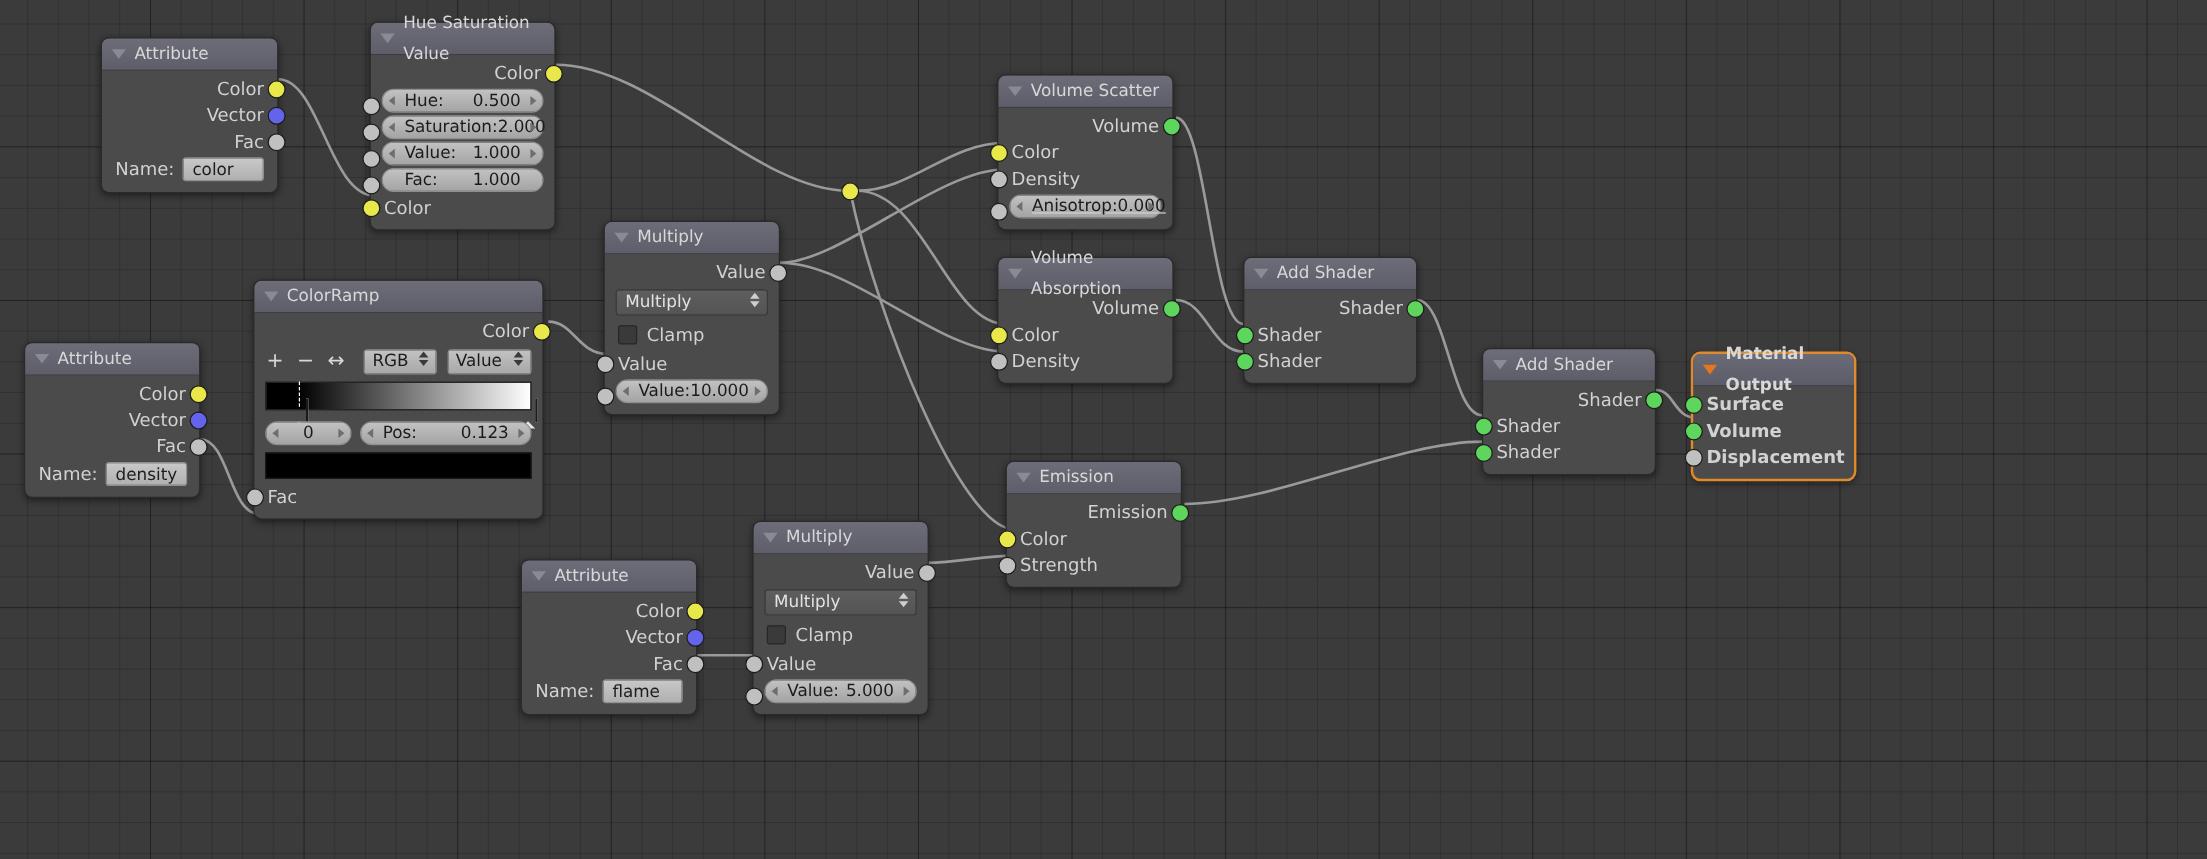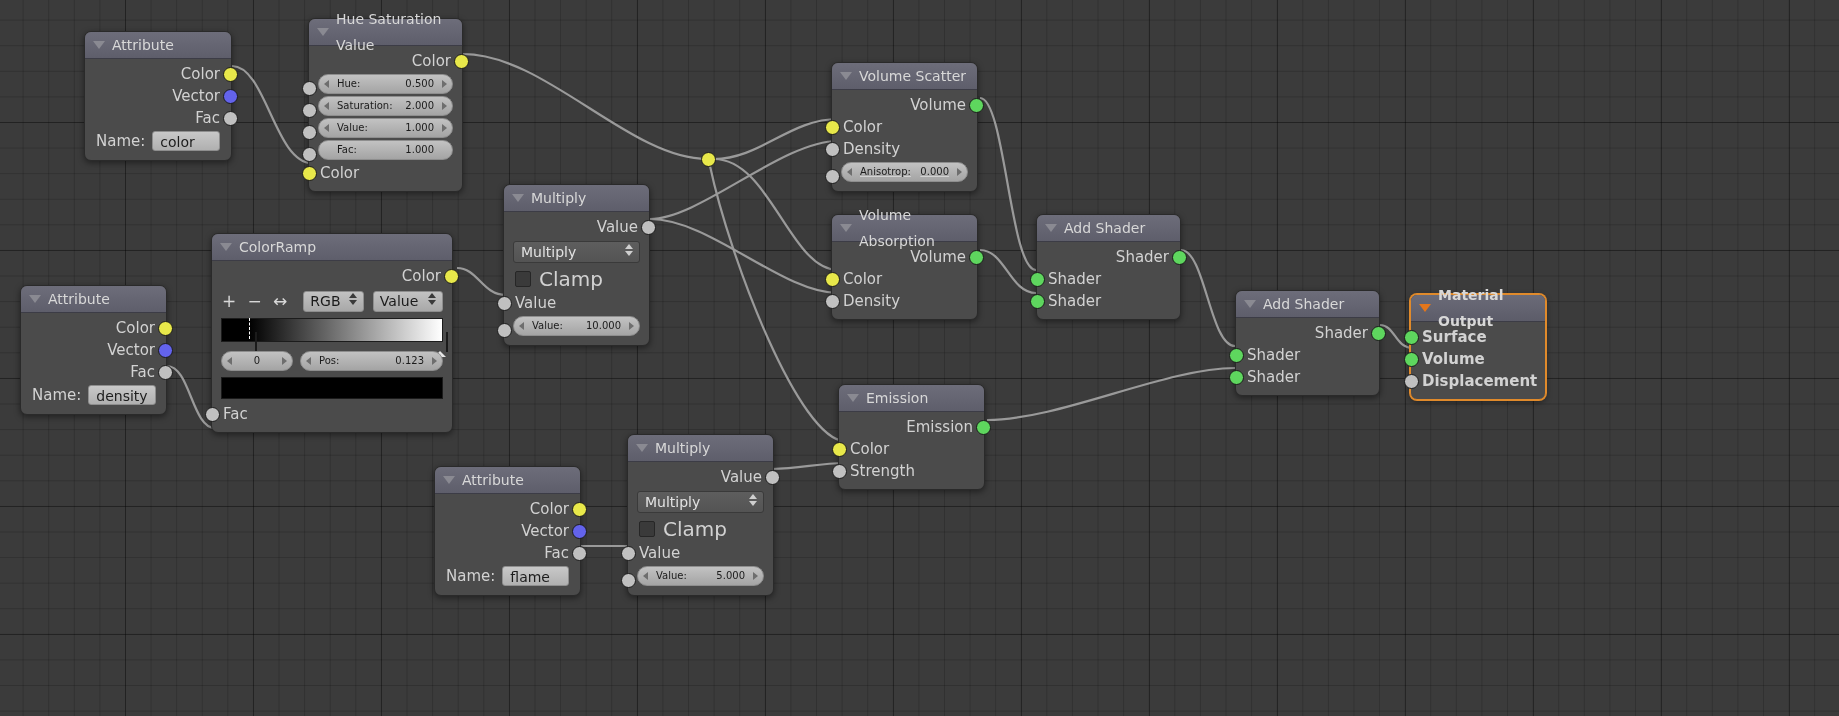--- a/index.html
+++ b/index.html
@@ -49,21 +49,21 @@
   }
   .sock.l{left:-7px;}
   .sock.r{right:-7px;}
   .s-color{background:#e8e84a;}
   .s-vector{background:#6363ec;}
   .s-gray{background:#c0c0c0;}
   .s-shader{background:#5ed65e;}
   .fld{
     margin:2px 9px;height:20px;border-radius:10px;
     background:linear-gradient(to bottom,#c2c2c2,#a4a4a4);
-    color:#1b1b1b;font-size:10px;line-height:20px;
+    color:#1b1b1b;font-size:14px;line-height:20px;
     display:flex;align-items:center;position:relative;padding:0 7px;
     border:1px solid #8e8e8e;box-sizing:border-box;
   }
   .fld .lbl{flex:0 0 auto;padding-left:11px;}
   .fld .val{margin-left:auto;padding-right:11px;}
   .fld.center{justify-content:center;}
   .arrL,.arrR{position:absolute;top:50%;margin-top:-4px;width:0;height:0;
     border-top:4px solid transparent;border-bottom:4px solid transparent;}
   .arrL{left:5px;border-right:5px solid #6e6e6e;}
   .arrR{right:5px;border-left:5px solid #6e6e6e;}
@@ -77,21 +77,21 @@
   .dropdown{
     margin:3px 9px;height:22px;border-radius:3px;
     background:linear-gradient(to bottom,#5e5e5e,#545454);
     border:1px solid #3a3a3a;color:#e2e2e2;font-size:14px;
     display:flex;align-items:center;padding:0 7px;position:relative;box-sizing:border-box;
   }
   .updown{position:absolute;right:6px;top:50%;margin-top:-8px;display:flex;flex-direction:column;gap:2px;}
   .updown i{display:block;width:0;height:0;border-left:4px solid transparent;border-right:4px solid transparent;}
   .updown i.u{border-bottom:5px solid #cfcfcf;}
   .updown i.d{border-top:5px solid #cfcfcf;}
-  .chk{display:flex;align-items:center;gap:8px;padding:2px 11px;height:22px;font-size:20px;}
+  .chk{display:flex;align-items:center;gap:8px;padding:2px 11px;height:22px;font-size:15px;}
   .chkbox{width:14px;height:14px;background:#3a3a3a;border:1px solid #262626;border-radius:2px;}
   .ramp-tools{display:flex;align-items:center;gap:9px;padding:2px 9px;height:24px;}
   .ico{color:#d8d8d8;font-size:17px;line-height:17px;width:17px;text-align:center;}
   .selbox{
     height:21px;border-radius:3px;background:linear-gradient(to bottom,#c2c2c2,#a8a8a8);
     color:#1b1b1b;font-size:14px;display:flex;align-items:center;padding:0 6px;
     position:relative;border:1px solid #8e8e8e;box-sizing:border-box;
   }
   .selbox .updown i.u{border-bottom-color:#3a3a3a;}
   .selbox .updown i.d{border-top-color:#3a3a3a;}

